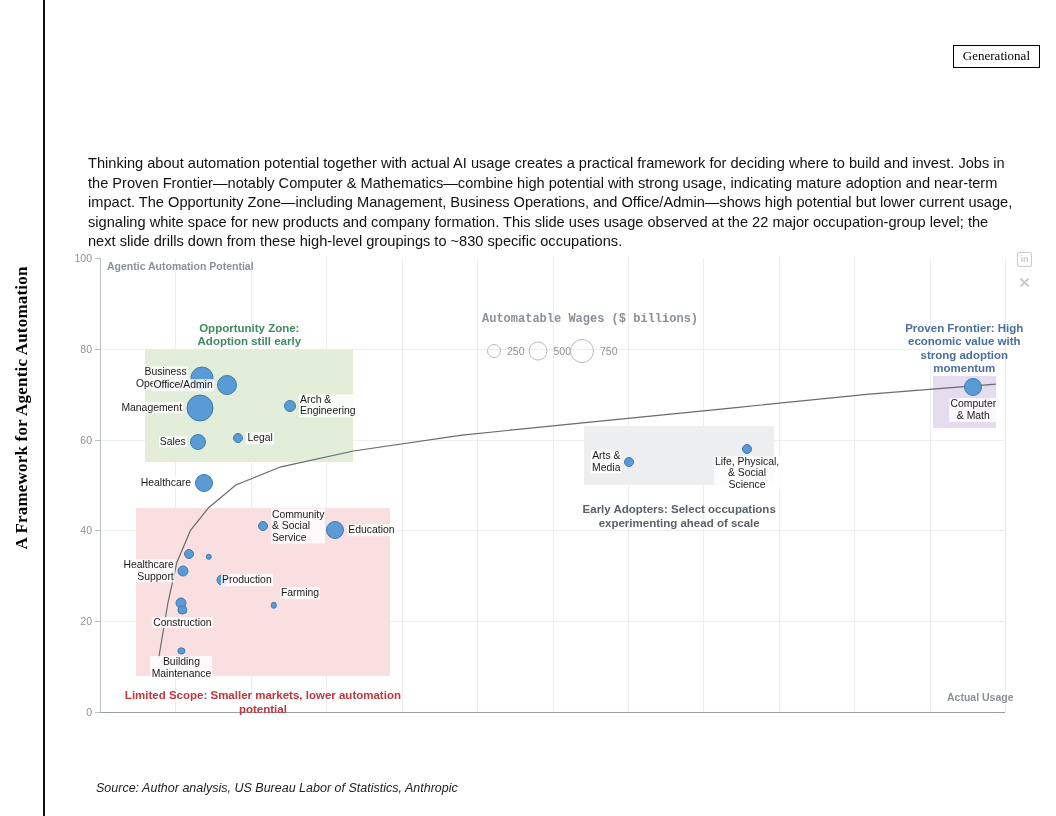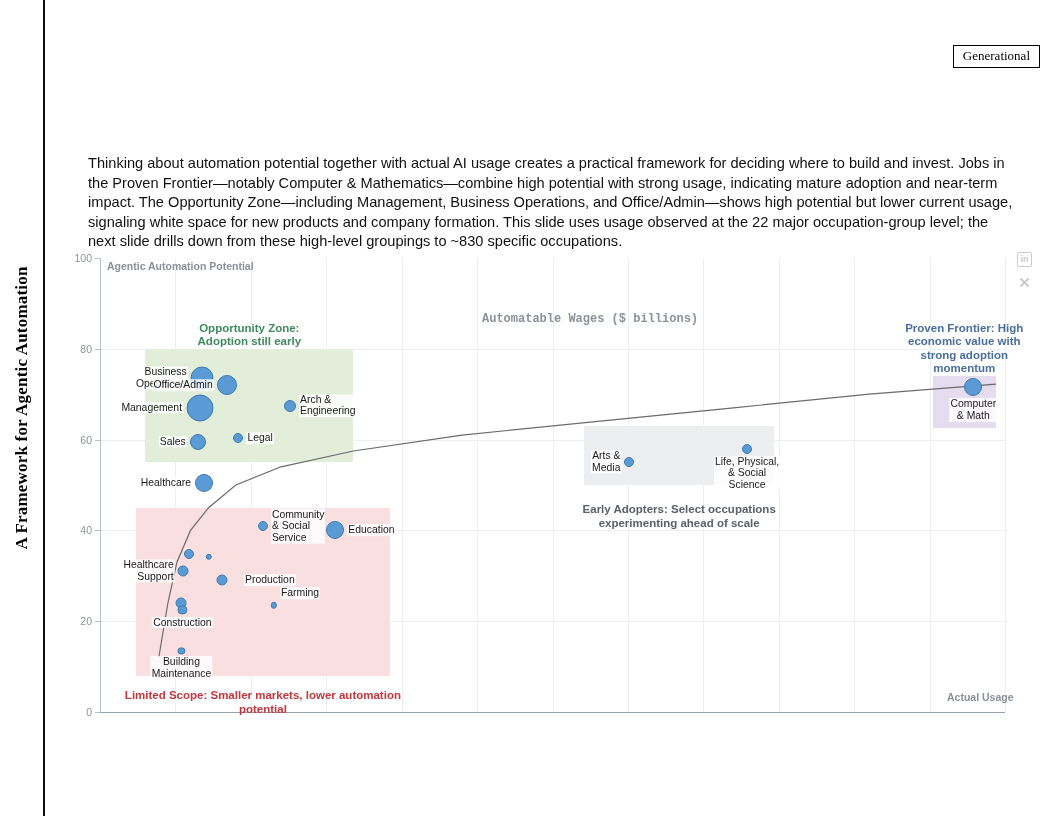--- a/index.html
+++ b/index.html
@@ -213,20 +213,21 @@
 <body>
 
 <div id="slide">
 
   <div class="rail">
     <div class="rail-label">A Framework for Agentic Automation</div>
   </div>
 
   <div class="badge">Generational</div>
   <div class="lede">Thinking about automation potential together with actual AI usage creates a practical framework for deciding where to build and invest. Jobs in the Proven Frontier—notably Computer &amp; Mathematics—combine high potential with strong usage, indicating mature adoption and near-term impact. The Opportunity Zone—including Management, Business Operations, and Office/Admin—shows high potential but lower current usage, signaling white space for new products and company formation. This slide uses usage observed at the 22 major occupation-group level; the next slide drills down from these high-level groupings to ~830 specific occupations.</div>
+  <div class="source">Source: Author analysis, US Bureau Labor of Statistics, Anthropic</div>
 
   <div class="social soc-in">in</div>
   <div class="social soc-x">✕</div>
 
   <div class="chart">
     <div id="grid-layer">
         <div class="vgrid" style="left: 90.4167px;"></div>
         <div class="vgrid" style="left: 165.833px;"></div>
         <div class="vgrid" style="left: 241.25px;"></div>
         <div class="vgrid" style="left: 316.667px;"></div>
@@ -306,21 +307,21 @@
 &amp; Social
 Service</div>
         <div class="bub" style="left: 250.3px; top: 280.4px; width: 18px; height: 18px;"></div>
         <div class="blab r" style="left: 262.3px; top: 280.4px;">Education</div>
         <div class="bub" style="left: 103.69px; top: 304.008px; width: 10px; height: 10px;"></div>
         <div class="bub" style="left: 123.6px; top: 306.732px; width: 6.4px; height: 6.4px;"></div>
         <div class="bub" style="left: 98.26px; top: 321.26px; width: 11px; height: 11px;"></div>
         <div class="blab l" style="left: 89.76px; top: 321.26px;">Healthcare
 Support</div>
         <div class="bub" style="left: 137.175px; top: 330.34px; width: 11px; height: 11px;"></div>
-        <div class="blab r" style="left: 159px; top: 330.34px;">Production</div>
+        <div class="blab r" style="left: 136px; top: 330.34px;">Production</div>
         <div class="bub" style="left: 188.76px; top: 355.31px; width: 6.4px; height: 6.4px;"></div>
         <div class="blab r" style="left: 194.96px; top: 343px;">Farming</div>
         <div class="bub" style="left: 96.45px; top: 353.04px; width: 11px; height: 11px;"></div>
         <div class="bub" style="left: 97.355px; top: 360.304px; width: 9.2px; height: 9.2px;"></div>
         <div class="blab c" style="left: 97.355px; top: 366.904px;">Construction</div>
         <div class="bub" style="left: 96.45px; top: 400.71px; width: 7.2px; height: 7.2px;"></div>
         <div class="blab c" style="left: 96.45px; top: 406.31px;">Building
 Maintenance</div>
         <div class="bub" style="left: 544.425px; top: 212.3px; width: 10px; height: 10px;"></div>
         <div class="blab l" style="left: 536.425px; top: 212.3px;">Arts &amp;
@@ -329,15 +330,23 @@
         <div class="blab c" style="left: 662.075px; top: 205.68px;">Life, Physical,
 &amp; Social
 Science</div>
         <div class="bub" style="left: 888.325px; top: 137.39px; width: 18px; height: 18px;"></div>
         <div class="blab c" style="left: 888.325px; top: 148.39px;">Computer
 &amp; Math</div>
       </div>
 
     <div class="legend">
       <div class="legend-title">Automatable Wages ($ billions)</div>
+      <div class="legend-row" id="legend-row">
+          <div class="legend-circ" style="left: 12px; width: 14px; height: 14px;"></div>
+          <div class="legend-val" style="left: 25px;">250</div>
+          <div class="legend-circ" style="left: 56px; width: 19px; height: 19px;"></div>
+          <div class="legend-val" style="left: 71.5px;">500</div>
+          <div class="legend-circ" style="left: 100px; width: 24px; height: 24px;"></div>
+          <div class="legend-val" style="left: 118px;">750</div>
+        </div>
     </div>
   </div>
 </div>
 
 </body></html>

